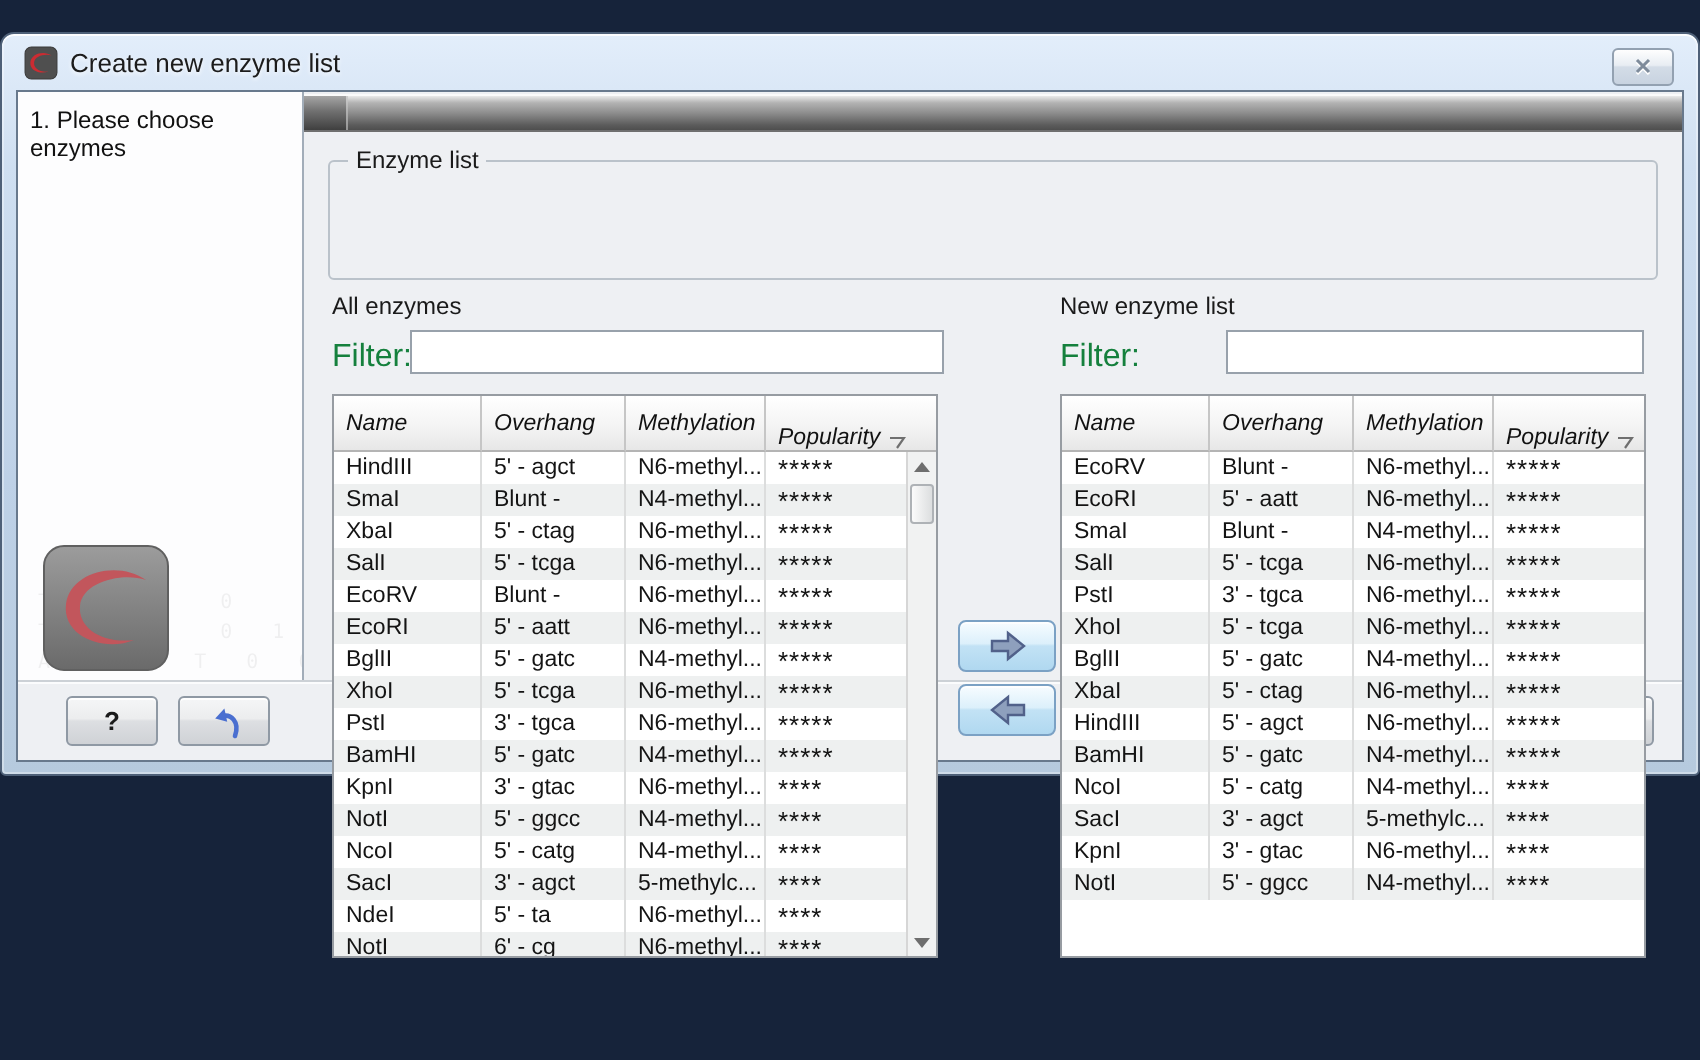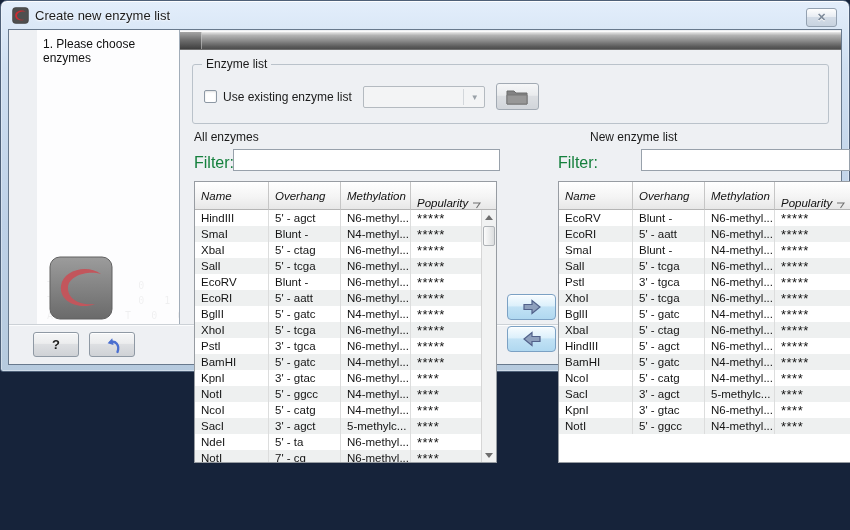--- a/index.html
+++ b/index.html
@@ -1,36 +1,36 @@
 <!DOCTYPE html>
 <html><head>
 <meta charset="utf-8">
 <style>
   html,body{margin:0;padding:0;width:850px;height:530px;overflow:hidden;
     background:#16233a;font-family:"Liberation Sans",sans-serif;}
   *{box-sizing:border-box;}
 
   
-  .window{position:absolute;left:0;top:0;width:850px;height:372px;
+  .window{position:absolute;left:0;top:16px;width:850px;height:372px;
     border:1px solid #4e6078;border-radius:7px 7px 3px 3px;
     background:linear-gradient(180deg,#e3eefb 0%,#cfdff1 18%,#bed1e7 60%,#b6cade 100%);
     box-shadow:inset 0 1px 0 rgba(255,255,255,.8), inset 0 0 0 1px rgba(255,255,255,.35);}
   .titlebar{position:absolute;left:0;top:0;right:0;height:28px;display:flex;align-items:center;}
   .title-icon{width:17px;height:17px;margin-left:11px;flex:0 0 auto;}
   .title-text{margin-left:6px;font-size:13px;color:#1c1c1c;text-shadow:0 1px 2px rgba(255,255,255,.9);}
   .close-btn{position:absolute;right:12px;top:7px;width:31px;height:19px;
     border:1px solid #93a1b1;border-radius:3px;
     background:linear-gradient(180deg,#fefefe 0%,#e8edf3 45%,#d3dce7 50%,#c8d3e0 100%);
     display:flex;align-items:center;justify-content:center;
     font-size:11px;font-weight:bold;color:#7e8b9b;text-shadow:0 1px 0 #fff;cursor:default;}
 
   
   .dialog{position:absolute;left:7px;right:7px;top:28px;bottom:6px;
     border:1px solid #68798d;background:#eef0f3;display:flex;flex-direction:column;}
-  .body{flex:1;display:flex;min-height:0;padding-left:28px;}
+  .body{flex:1;display:flex;min-height:0;}
 
   
   .sidebar{width:143px;background:#fdfdfe;border-right:1px solid #a2adb9;position:relative;overflow:hidden;}
   .step-label{padding:7px 6px;font-size:12px;color:#111;}
   .watermark{position:absolute;left:10px;top:248px;font-family:"DejaVu Sans Mono",monospace;
     font-size:10px;line-height:15px;letter-spacing:7px;color:#000;opacity:.05;white-space:pre;}
   .logo{position:absolute;left:12px;bottom:4px;width:64px;height:64px;}
 
   
   .main{flex:1;position:relative;background:#eef0f3;min-width:0;}
@@ -60,21 +60,21 @@
     background:linear-gradient(180deg,#f7f8f9 0%,#e9ebed 45%,#dadde1 50%,#cfd3d8 100%);
     display:flex;align-items:center;justify-content:center;opacity:.9;}
 
   
   .panel-title{position:absolute;top:100px;font-size:12px;color:#1a1a1a;}
   .filter-label{position:absolute;top:124px;font-size:16px;color:#15803d;}
   .filter-input{position:absolute;top:119px;height:22px;border:1px solid #98a1ab;background:#fff;
     font-size:12px;padding:0 4px;font-family:"Liberation Sans",sans-serif;}
   .lp-title{left:14px;} .lp-filter-label{left:14px;}
   .lp-filter{left:53px;width:267px;}
-  .rp-title{left:378px;margin-left:32px;} .rp-filter-label{left:378px;}
+  .rp-title{left:378px;} .rp-filter-label{left:378px;}
   .rp-filter{left:461px;width:209px;}
 
   
   .table{position:absolute;top:151px;border:1px solid #979ca2;background:#fff;overflow:hidden;}
   .left-table{left:14px;width:303px;height:282px;}
   .right-table{left:378px;width:293px;height:282px;}
   .thead{display:flex;height:28px;font-style:italic;}
   .th{background:linear-gradient(180deg,#ffffff 0%,#f4f4f4 55%,#e7e7e7 100%);
     border-right:1px solid #c6c6c6;border-bottom:1px solid #b4b4b4;
     font-size:11.5px;color:#111;display:flex;align-items:center;padding-left:6px;}
@@ -156,35 +156,20 @@
       </div>
 
       <div class="main">
 
         <div class="header-bar">
           <div class="header-grip"></div>
         </div>
 
         <div class="group-box">
           <span class="group-label">Enzyme list</span>
-          <div class="group-row">
-            <span class="checkbox"></span>
-            <span class="checkbox-label">Use existing enzyme list</span>
-            <div class="combo">
-              <span></span>
-              <span class="sep"></span>
-              <span class="arrow">▼</span>
-            </div>
-            <div class="browse-btn">
-              <svg width="22" height="17" viewBox="0 0 22 17">
-                <path d="M1 3 h7 l2 2 h11 v11 h-20 z" fill="#777777" stroke="#5e5e5e"></path>
-                <path d="M1 7 h20 v9 h-20 z" fill="#8e8e8e" stroke="#6a6a6a"></path>
-              </svg>
-            </div>
-          </div>
         </div>
 
         <div class="panel-title lp-title">All enzymes</div>
         <div class="filter-label lp-filter-label">Filter:</div>
         <input class="filter-input lp-filter" value="" style="">
 
         <div class="table left-table">
           <div class="thead">
             <div class="th col-name">
                 <span>Name</span>
@@ -288,21 +273,21 @@
                 <div class="tcell col-pop stars">****</div>
               </div>
               <div class="trow">
                 <div class="tcell col-name">NdeI</div>
                 <div class="tcell col-overhang">5' - ta</div>
                 <div class="tcell col-meth">N6-methyl...</div>
                 <div class="tcell col-pop stars">****</div>
               </div>
               <div class="trow">
                 <div class="tcell col-name">NotI</div>
-                <div class="tcell col-overhang">7' - cg</div>
+                <div class="tcell col-overhang">6' - cg</div>
                 <div class="tcell col-meth">N6-methyl...</div>
                 <div class="tcell col-pop stars">****</div>
               </div>
             </div>
           <div class="vscroll">
             <div class="sb-btn sb-up">
                 <div class="tri-up"></div>
               </div>
             <div class="sb-thumb"></div>
             <div class="sb-btn sb-down">

